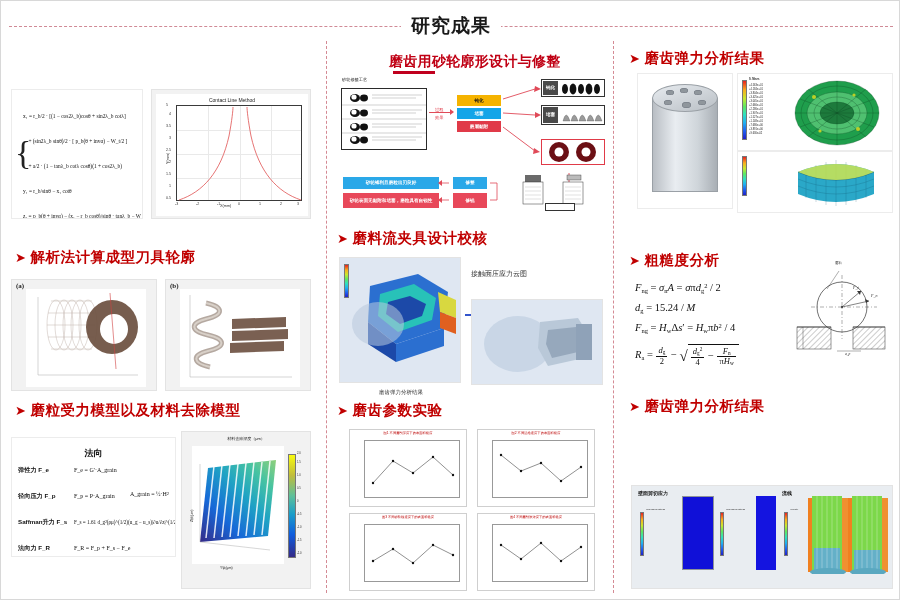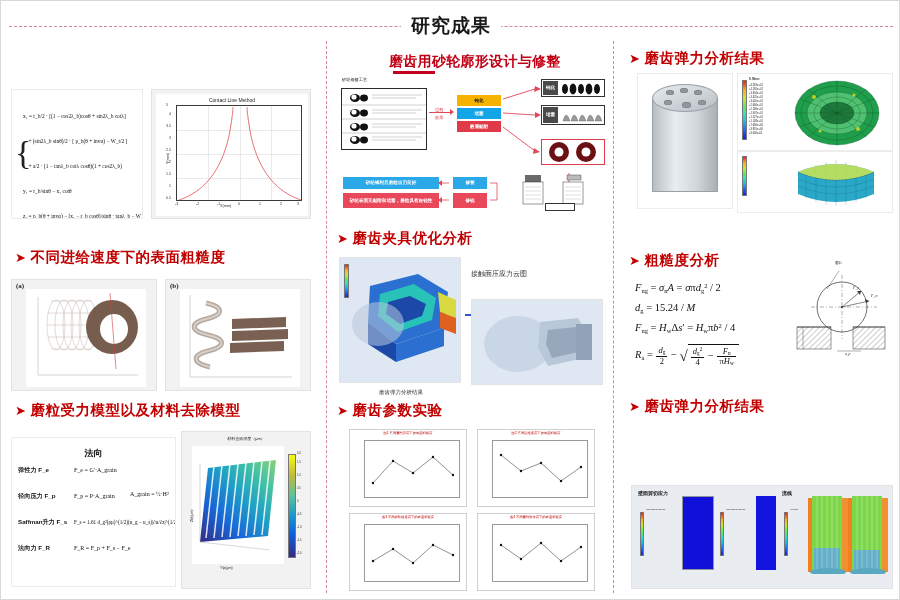--- a/index.html
+++ b/index.html
@@ -184,21 +184,21 @@
       <div class="tk" style="left:13px;top:66px;">2</div>
       <div class="tk" style="left:10px;top:54px;">2.5</div>
       <div class="tk" style="left:13px;top:42px;">3</div>
       <div class="tk" style="left:10px;top:30px;">3.5</div>
       <div class="tk" style="left:13px;top:18px;">4</div>
       <div class="tk" style="left:10px;top:9px;">5</div>
     </div>
   </div>
 
   <div class="sec-head" style="left:14px;top:247px;">
-    <span class="arrow">➤</span><span>不同进给速度下的表面粗糙度</span>
+    <span class="arrow">➤</span><span>解析法计算成型刀具轮廓</span>
   </div>
 
   <div class="panel" style="left:10px;top:278px;width:146px;height:112px;">
     <div class="simlabel" style="left:4px;top:2px;">(a)</div>
     <div class="simbox" style="left:14px;top:9px;width:120px;height:98px;">
       <svg width="120" height="98" style="position:absolute;left:0;top:0;">
 
         <g stroke="#aaa" stroke-width="0.5">
           <line x1="12" y1="8" x2="12" y2="86"></line>
           <line x1="12" y1="86" x2="112" y2="86"></line>
@@ -243,21 +243,21 @@
         <path d="M52,42 L108,40 L108,50 L52,52 Z" fill="#6b4f3f" opacity="0.9"></path>
         <path d="M50,54 L104,52 L104,62 L50,64 Z" fill="#6b4f3f" opacity="0.9"></path>
       </svg>
     </div>
   </div>
 
   <div class="sec-head" style="left:14px;top:400px;">
     <span class="arrow">➤</span><span>磨粒受力模型以及材料去除模型</span>
   </div>
 
-  <div class="panel white" style="left:10px;top:436px;width:165px;height:150px;">
+  <div class="panel white" style="left:10px;top:436px;width:165px;height:120px;">
     <div style="position:absolute;left:0;top:9px;width:100%;text-align:center;
                 font-size:9px;font-weight:bold;color:#111;">法向</div>
     <div style="position:absolute;left:6px;top:28px;font-size:6.2px;font-weight:bold;color:#111;">弹性力 F_e</div>
     <div class="math" style="left:62px;top:28px;font-size:6px;">F_e = G′·A_grain</div>
 
     <div style="position:absolute;left:6px;top:54px;font-size:6.2px;font-weight:bold;color:#111;">径向压力 F_p</div>
     <div class="math" style="left:62px;top:54px;font-size:6px;">F_p = P·A_grain</div>
     <div class="math" style="left:118px;top:52px;font-size:6px;">A_grain = ½·H²</div>
 
     <div style="position:absolute;left:6px;top:80px;font-size:6.2px;font-weight:bold;color:#111;">Saffman升力 F_s</div>
@@ -450,21 +450,21 @@
             <line x1="46" y1="18" x2="62" y2="18"></line>
           <line x1="46" y1="22" x2="62" y2="22"></line>
             <line x1="46" y1="26" x2="62" y2="26"></line>
         </g>
       </svg>
       <div class="fbox kborder" style="left:26px;top:30px;width:30px;height:8px;font-size:3.6px;">对比装置</div>
     </div>
   </div>
 
   <div class="sec-head" style="left:336px;top:228px;">
-    <span class="arrow">➤</span><span>磨齿夹具优化分析</span>
+    <span class="arrow">➤</span><span>磨料流夹具设计校核</span>
   </div>
 
   <div class="panel" style="left:338px;top:256px;width:122px;height:126px;background:#dfe7f2;">
     <svg width="122" height="126" style="position:absolute;left:0;top:0;">
       <g>
         <polygon points="30,28 78,16 108,34 104,70 56,86 28,64" fill="#2b6fd0"></polygon>
         <polygon points="40,36 74,26 96,40 92,62 58,74 38,58" fill="#28c2b8"></polygon>
         <polygon points="48,44 70,38 86,46 82,58 60,66 46,56" fill="#1c49a8"></polygon>
         <polygon points="28,64 56,86 56,104 28,86" fill="#1c49a8"></polygon>
         <polygon points="56,86 104,70 104,88 56,104" fill="#2b6fd0"></polygon>

